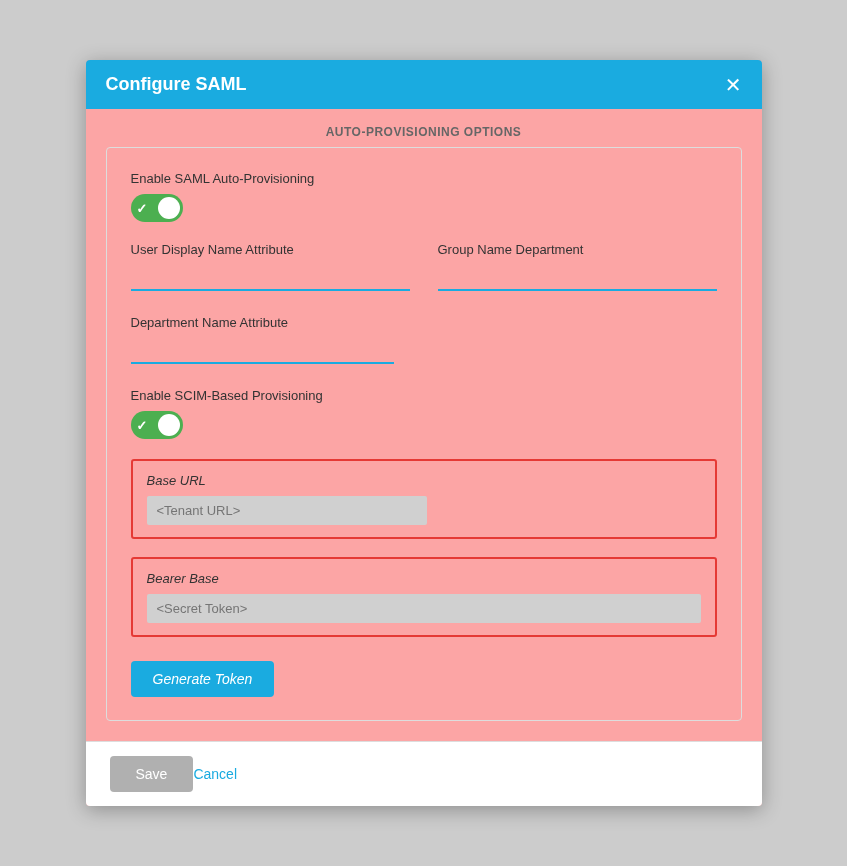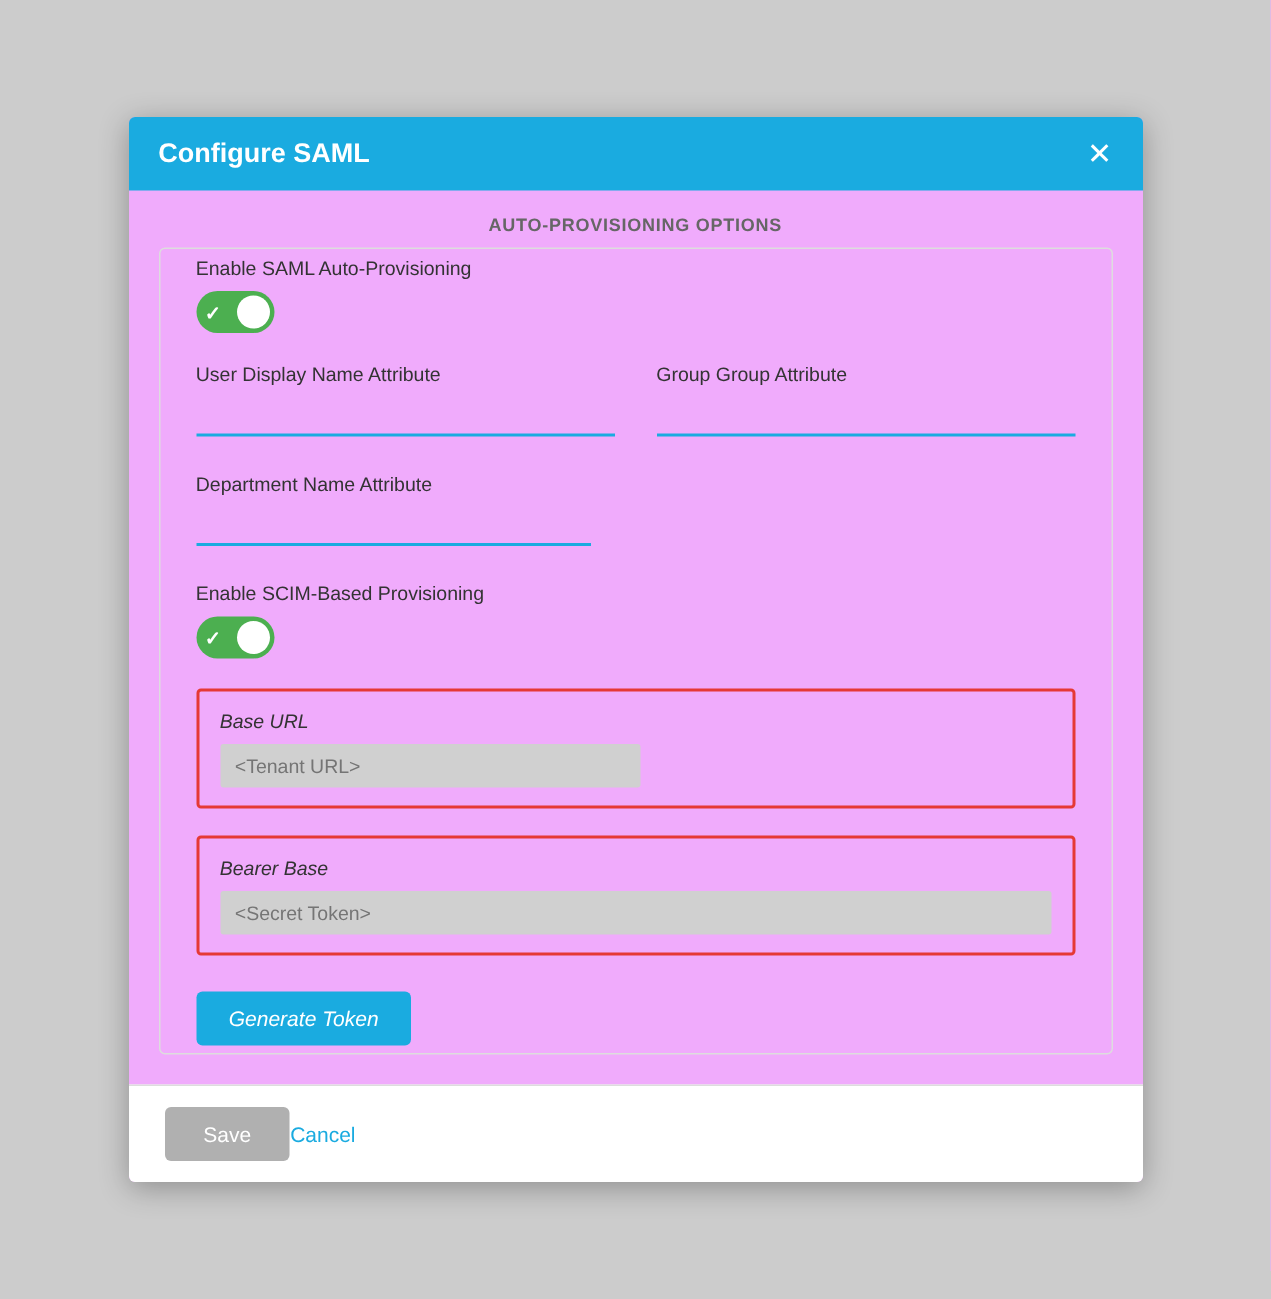--- a/index.html
+++ b/index.html
@@ -6,21 +6,21 @@
     body {
       background: #ccc;
       display: flex;
       align-items: center;
       justify-content: center;
       min-height: 100vh;
       font-family: Arial, sans-serif;
     }
     .dialog {
       width: 676px;
-      background: #f0abfc;
+      background: #fca5a5;
       border-radius: 4px;
       overflow: hidden;
       box-shadow: 0 4px 20px rgba(0,0,0,0.3);
     }
     .dialog-header {
       background: #1aabe0;
       color: #fff;
       padding: 14px 20px;
       display: flex;
       align-items: center;
@@ -55,21 +55,21 @@
       font-weight: bold;
       color: #666;
       letter-spacing: 0.5px;
       text-transform: uppercase;
       text-align: center;
     }
     .section-content {
       margin: 0 20px 20px;
       border: 1px solid #ddd;
       border-radius: 4px;
-      padding: 5px 24px;
+      padding: 23px 24px;
     }
     .field-label {
       font-size: 13px;
       color: #333;
       margin-bottom: 8px;
       font-weight: 500;
     }
     .field-input {
       width: 100%;
       border: none;
@@ -224,21 +224,21 @@
         </div>
       </div>
 
       
       <div class="field-row">
         <div class="field-col">
           <div class="field-label">User Display Name Attribute</div>
           <input class="field-input" type="text" value="" placeholder="" style="">
         </div>
         <div class="field-col">
-          <div class="field-label">Group Group Attribute</div>
+          <div class="field-label">Group Name Department</div>
           <input class="field-input" type="text" value="" style="">
         </div>
       </div>
 
       
       <div class="field-single">
         <div class="field-label">Department Name Attribute</div>
         <input class="field-input" type="text" value="" style="">
       </div>
 

